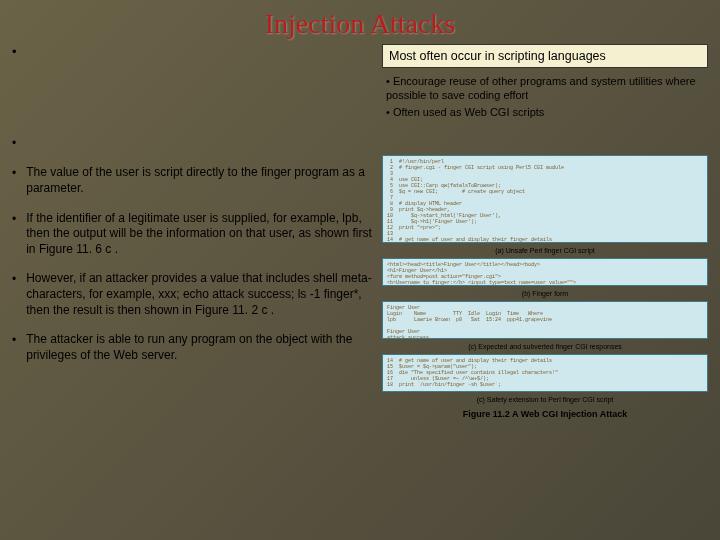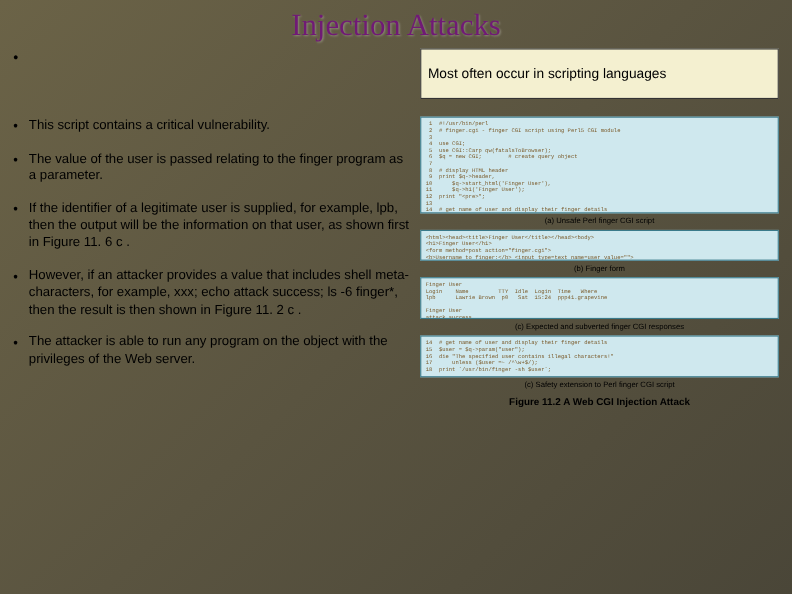--- a/index.html
+++ b/index.html
@@ -8,21 +8,21 @@
     height: 540px;
     background: linear-gradient(135deg, #6b6347 0%, #5a5440 50%, #4a4638 100%);
     font-family: Arial, sans-serif;
     overflow: hidden;
     position: relative;
   }
   .title {
     text-align: center;
     font-family: Georgia, 'Times New Roman', serif;
     font-size: 28px;
-    color: #701a75;
+    color: #b91c1c;
     padding: 8px 0 4px 0;
     font-weight: normal;
     text-shadow: 1px 1px 2px rgba(255,255,255,0.3);
   }
   .top-row {
     display: flex;
     padding: 0 12px;
     gap: 10px;
   }
   .top-left {
@@ -34,21 +34,21 @@
     color: #000;
     line-height: 1.25;
   }
   .bullet { flex: 0 0 auto; }
   .top-right {
     flex: 1;
   }
   .highlight-box {
     background: #f4f0d0;
     border: 1px solid #333;
-    padding: 15px 6px;
+    padding: 4px 6px;
     font-size: 12.5px;
     margin-bottom: 4px;
   }
   .sub-bullets {
     font-size: 11px;
     color: #000;
     line-height: 1.3;
     padding: 2px 4px;
   }
   .sub-bullets div { margin-bottom: 2px; }
@@ -69,20 +69,21 @@
     font-size: 12px;
     line-height: 1.3;
     color: #000;
   }
   .bullet-item .bullet { padding-top: 1px; }
   .figure-col {
     flex: 1;
     display: flex;
     flex-direction: column;
     gap: 4px;
+    margin-top: 20px;
   }
   .code-box {
     background: #cfe8ee;
     border: 1px solid #3a7a8a;
     font-family: 'Courier New', monospace;
     font-size: 5px;
     line-height: 1.2;
     padding: 3px 4px;
     color: #7a5a2a;
     white-space: pre;
@@ -109,40 +110,43 @@
 <body>
 
 <h1 class="title">Injection Attacks</h1>
 
 <div class="top-row">
   <div class="top-left">
     <span class="bullet">•</span>
   </div>
   <div class="top-right">
     <div class="highlight-box">Most often occur in scripting languages</div>
+    <div class="sub-bullets">
+      <div>• Encourage reuse of other programs and system utilities where possible to save coding effort</div>
+      <div>• Often used as Web CGI scripts</div>
+    </div>
   </div>
 </div>
 
 <div class="bottom-row">
   <div class="bullet-list">
     <div class="bullet-item">
       <span class="bullet">•</span>
-      <span>This script contains a critical vulnerability.</span>
     </div>
     <div class="bullet-item">
       <span class="bullet">•</span>
-      <span>The value of the user is passed relating to the finger program as a parameter.</span>
+      <span>The value of the user is script directly to the finger program as a parameter.</span>
     </div>
     <div class="bullet-item">
       <span class="bullet">•</span>
       <span>If the identifier of a legitimate user is supplied, for example, lpb, then the output will be the information on that user, as shown first in Figure 11. 6 c .</span>
     </div>
     <div class="bullet-item">
       <span class="bullet">•</span>
-      <span>However, if an attacker provides a value that includes shell meta-characters, for example, xxx; echo attack success; ls -6 finger*, then the result is then shown in Figure 11. 2 c .</span>
+      <span>However, if an attacker provides a value that includes shell meta-characters, for example, xxx; echo attack success; ls -1 finger*, then the result is then shown in Figure 11. 2 c .</span>
     </div>
     <div class="bullet-item">
       <span class="bullet">•</span>
       <span>The attacker is able to run any program on the object with the privileges of the Web server.</span>
     </div>
   </div>
 
   <div class="figure-col">
     <div class="code-box tall1"> 1  #!/usr/bin/perl
  2  # finger.cgi - finger CGI script using Perl5 CGI module

